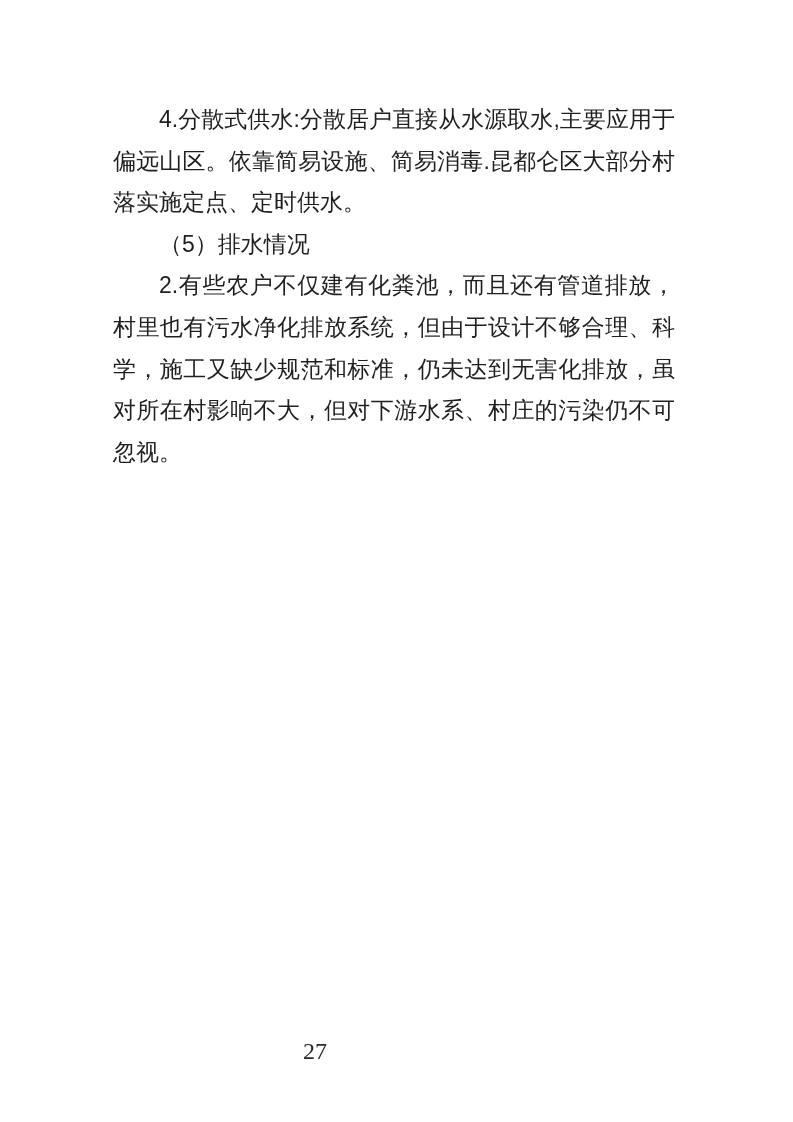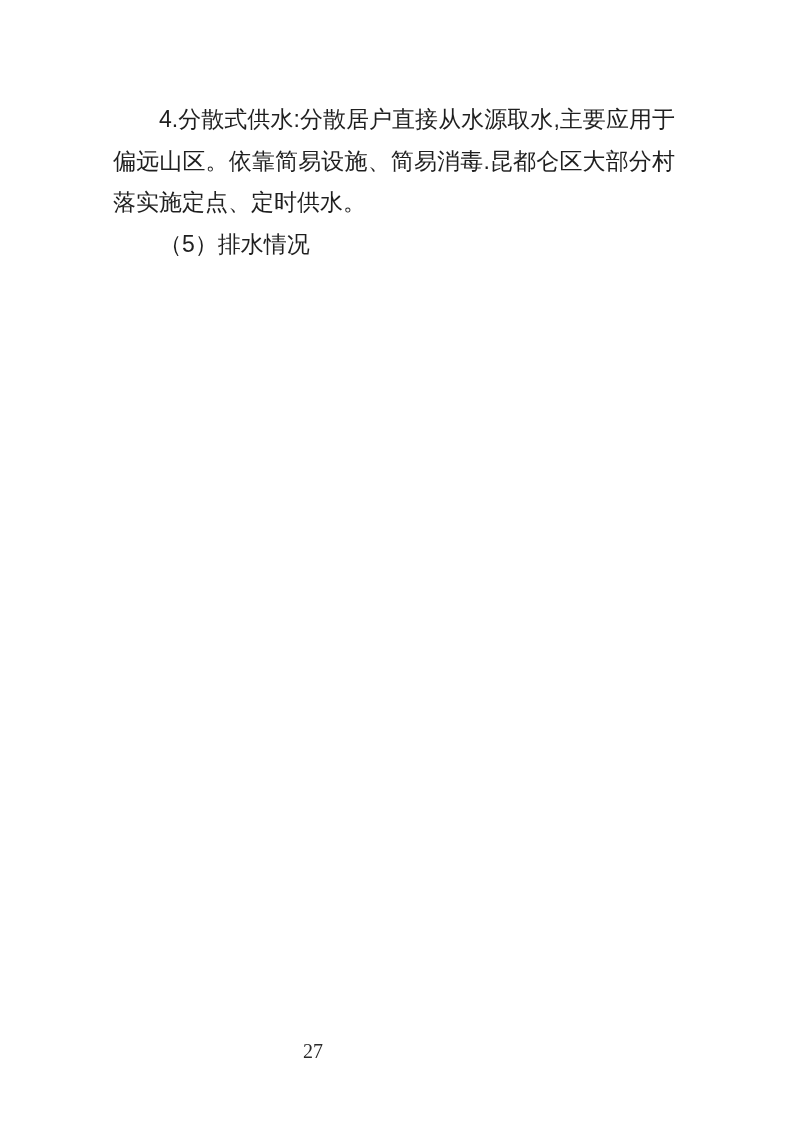--- a/index.html
+++ b/index.html
@@ -29,28 +29,29 @@
     line-height: 41.6px;
     color: #1f1f1f;
     text-align: justify;
     text-indent: 2em;
     font-family: "Liberation Sans", "DejaVu Sans", sans-serif;
   }
   .footer-pagenum {
     position: absolute;
     left: 303px;
     top: 1040px;
-    font-size: 20px;
+    font-size: 24px;
     line-height: 22px;
     color: #2a2a2a;
     font-family: "Liberation Serif", "DejaVu Serif", serif;
   }
 </style>
 </head>
 <body>
 
 <div class="page">
   <div class="content">
     <p class="para">4.分散式供水:分散居户直接从水源取水,主要应用于偏远山区。依靠简易设施、简易消毒.昆都仑区大部分村落实施定点、定时供水。</p>
     <p class="para">（5）排水情况</p>
+    <p class="para">2.有些农户不仅建有化粪池，而且还有管道排放，村里也有污水净化排放系统，但由于设计不够合理、科学，施工又缺少规范和标准，仍未达到无害化排放，虽对所在村影响不大，但对下游水系、村庄的污染仍不可忽视。</p>
   </div>
   <div class="footer-pagenum">27</div>
 </div>
 
 </body></html>

